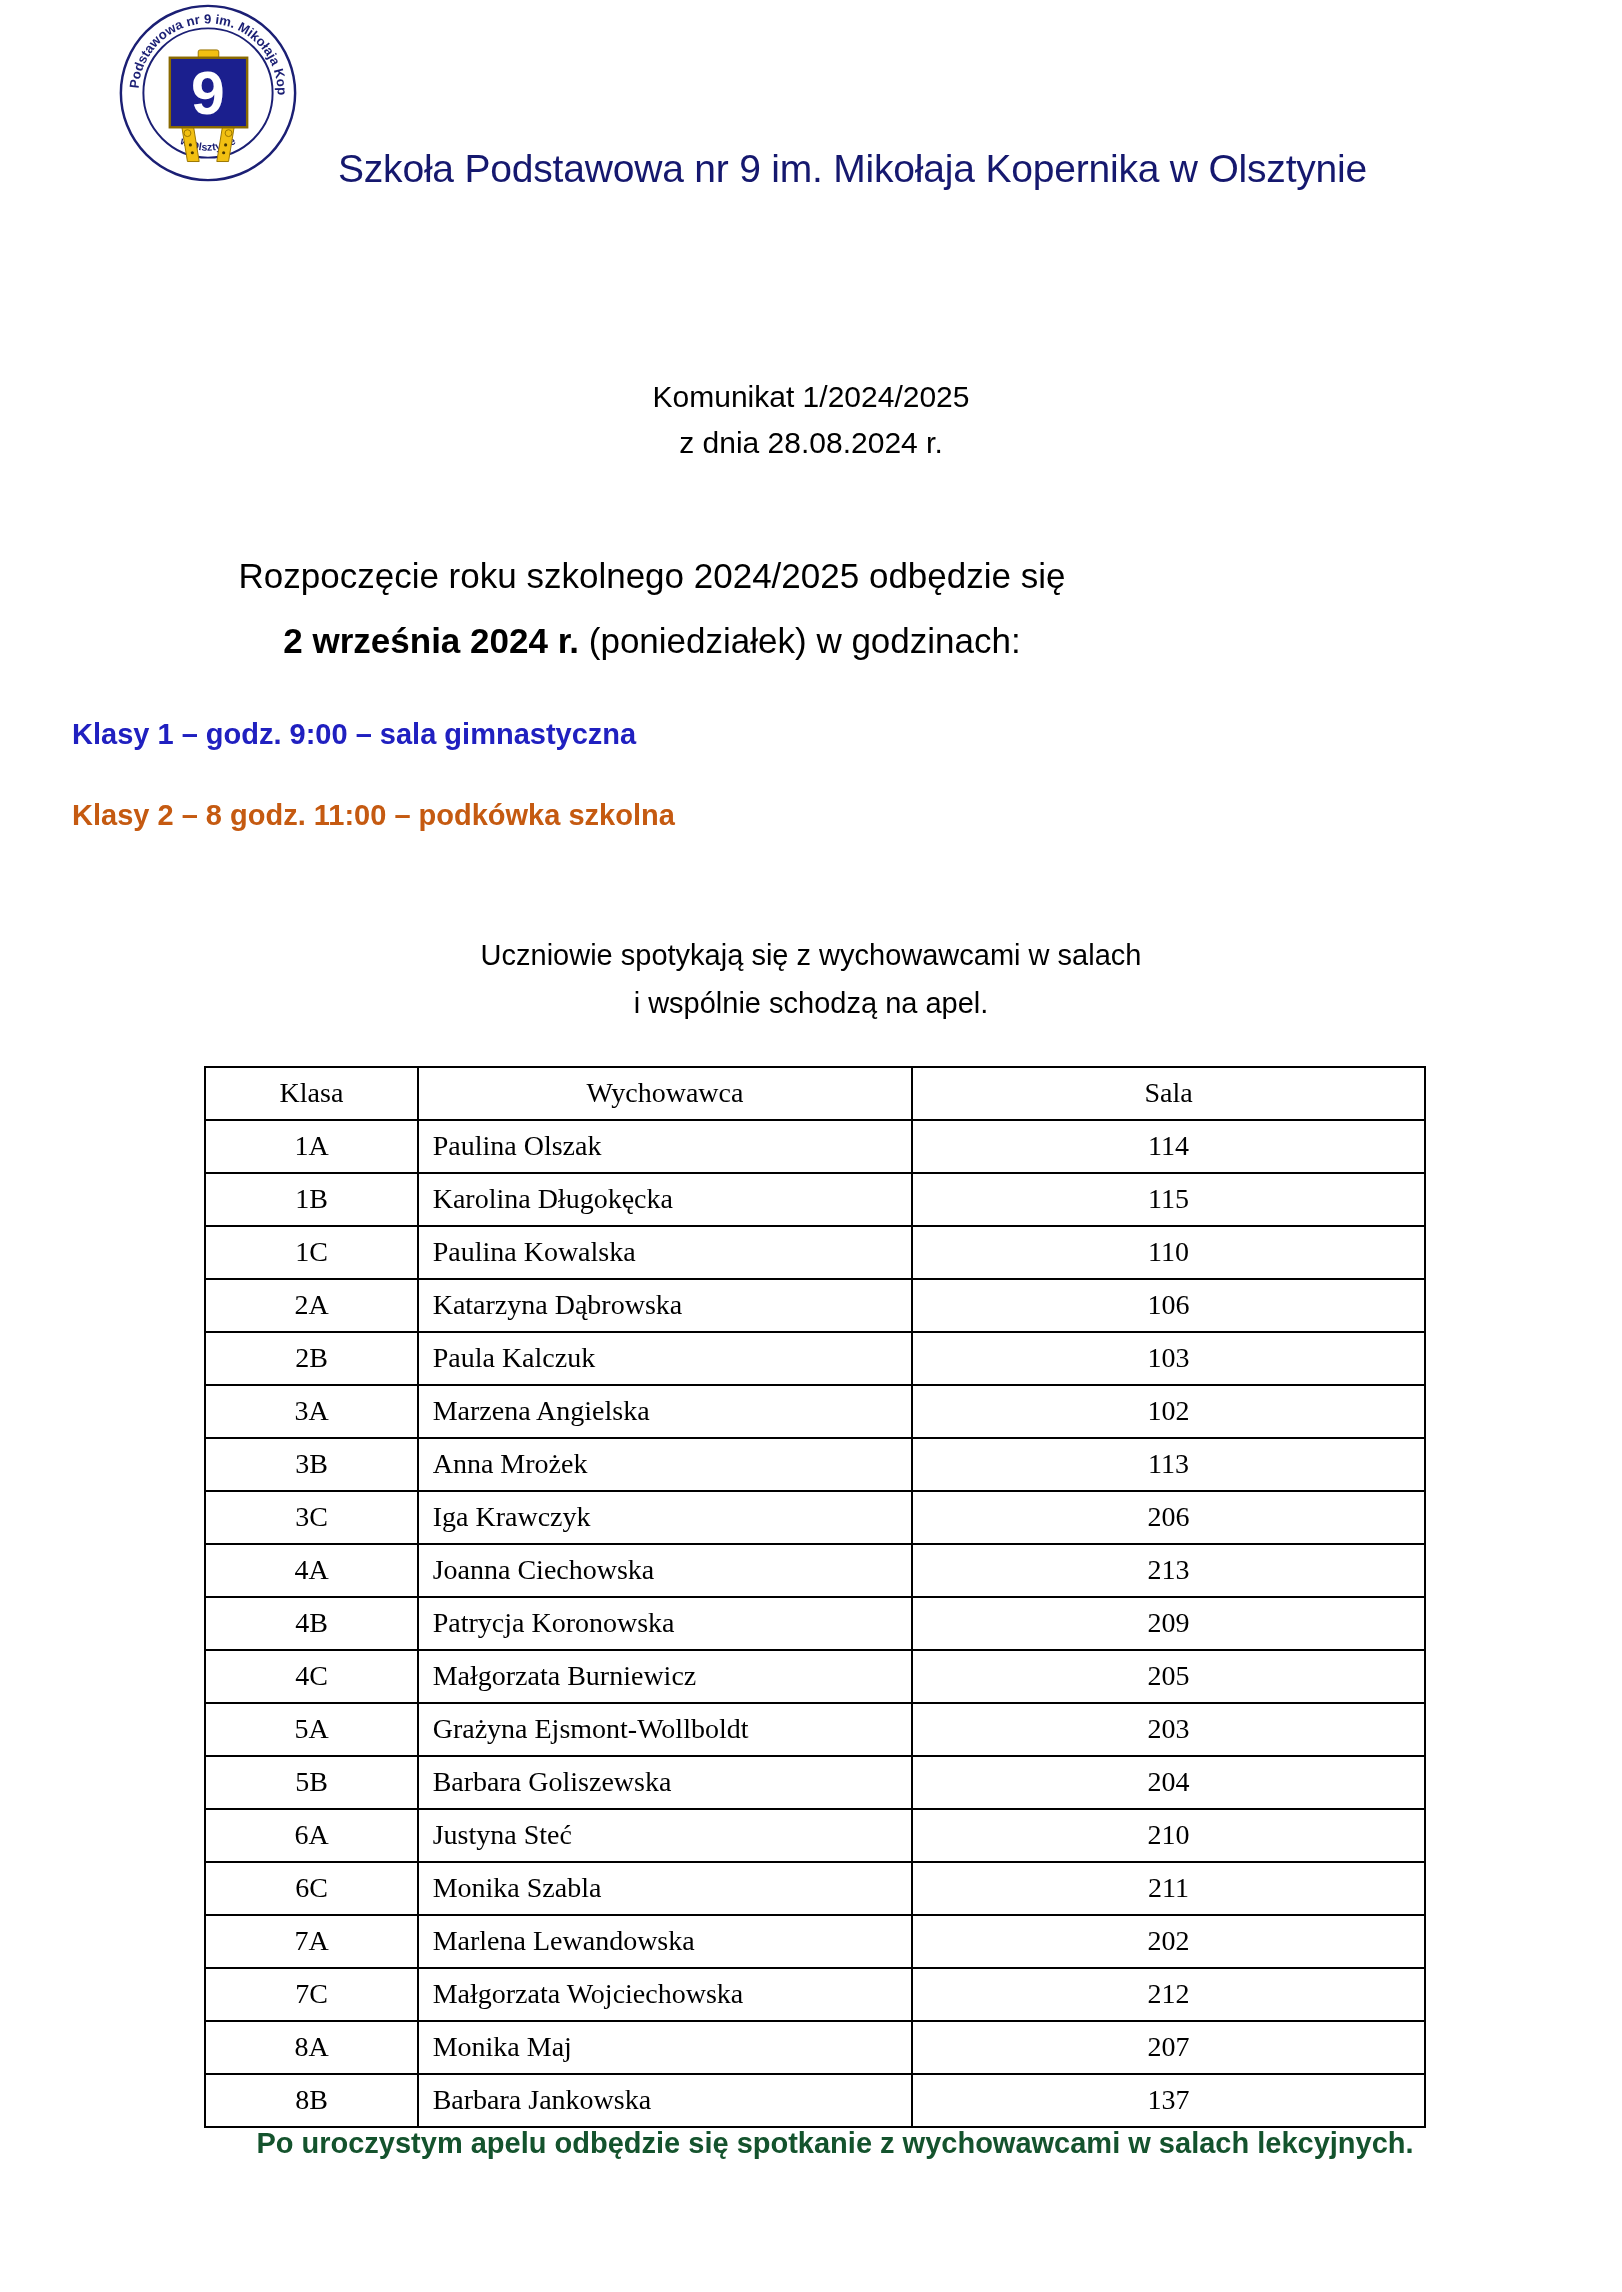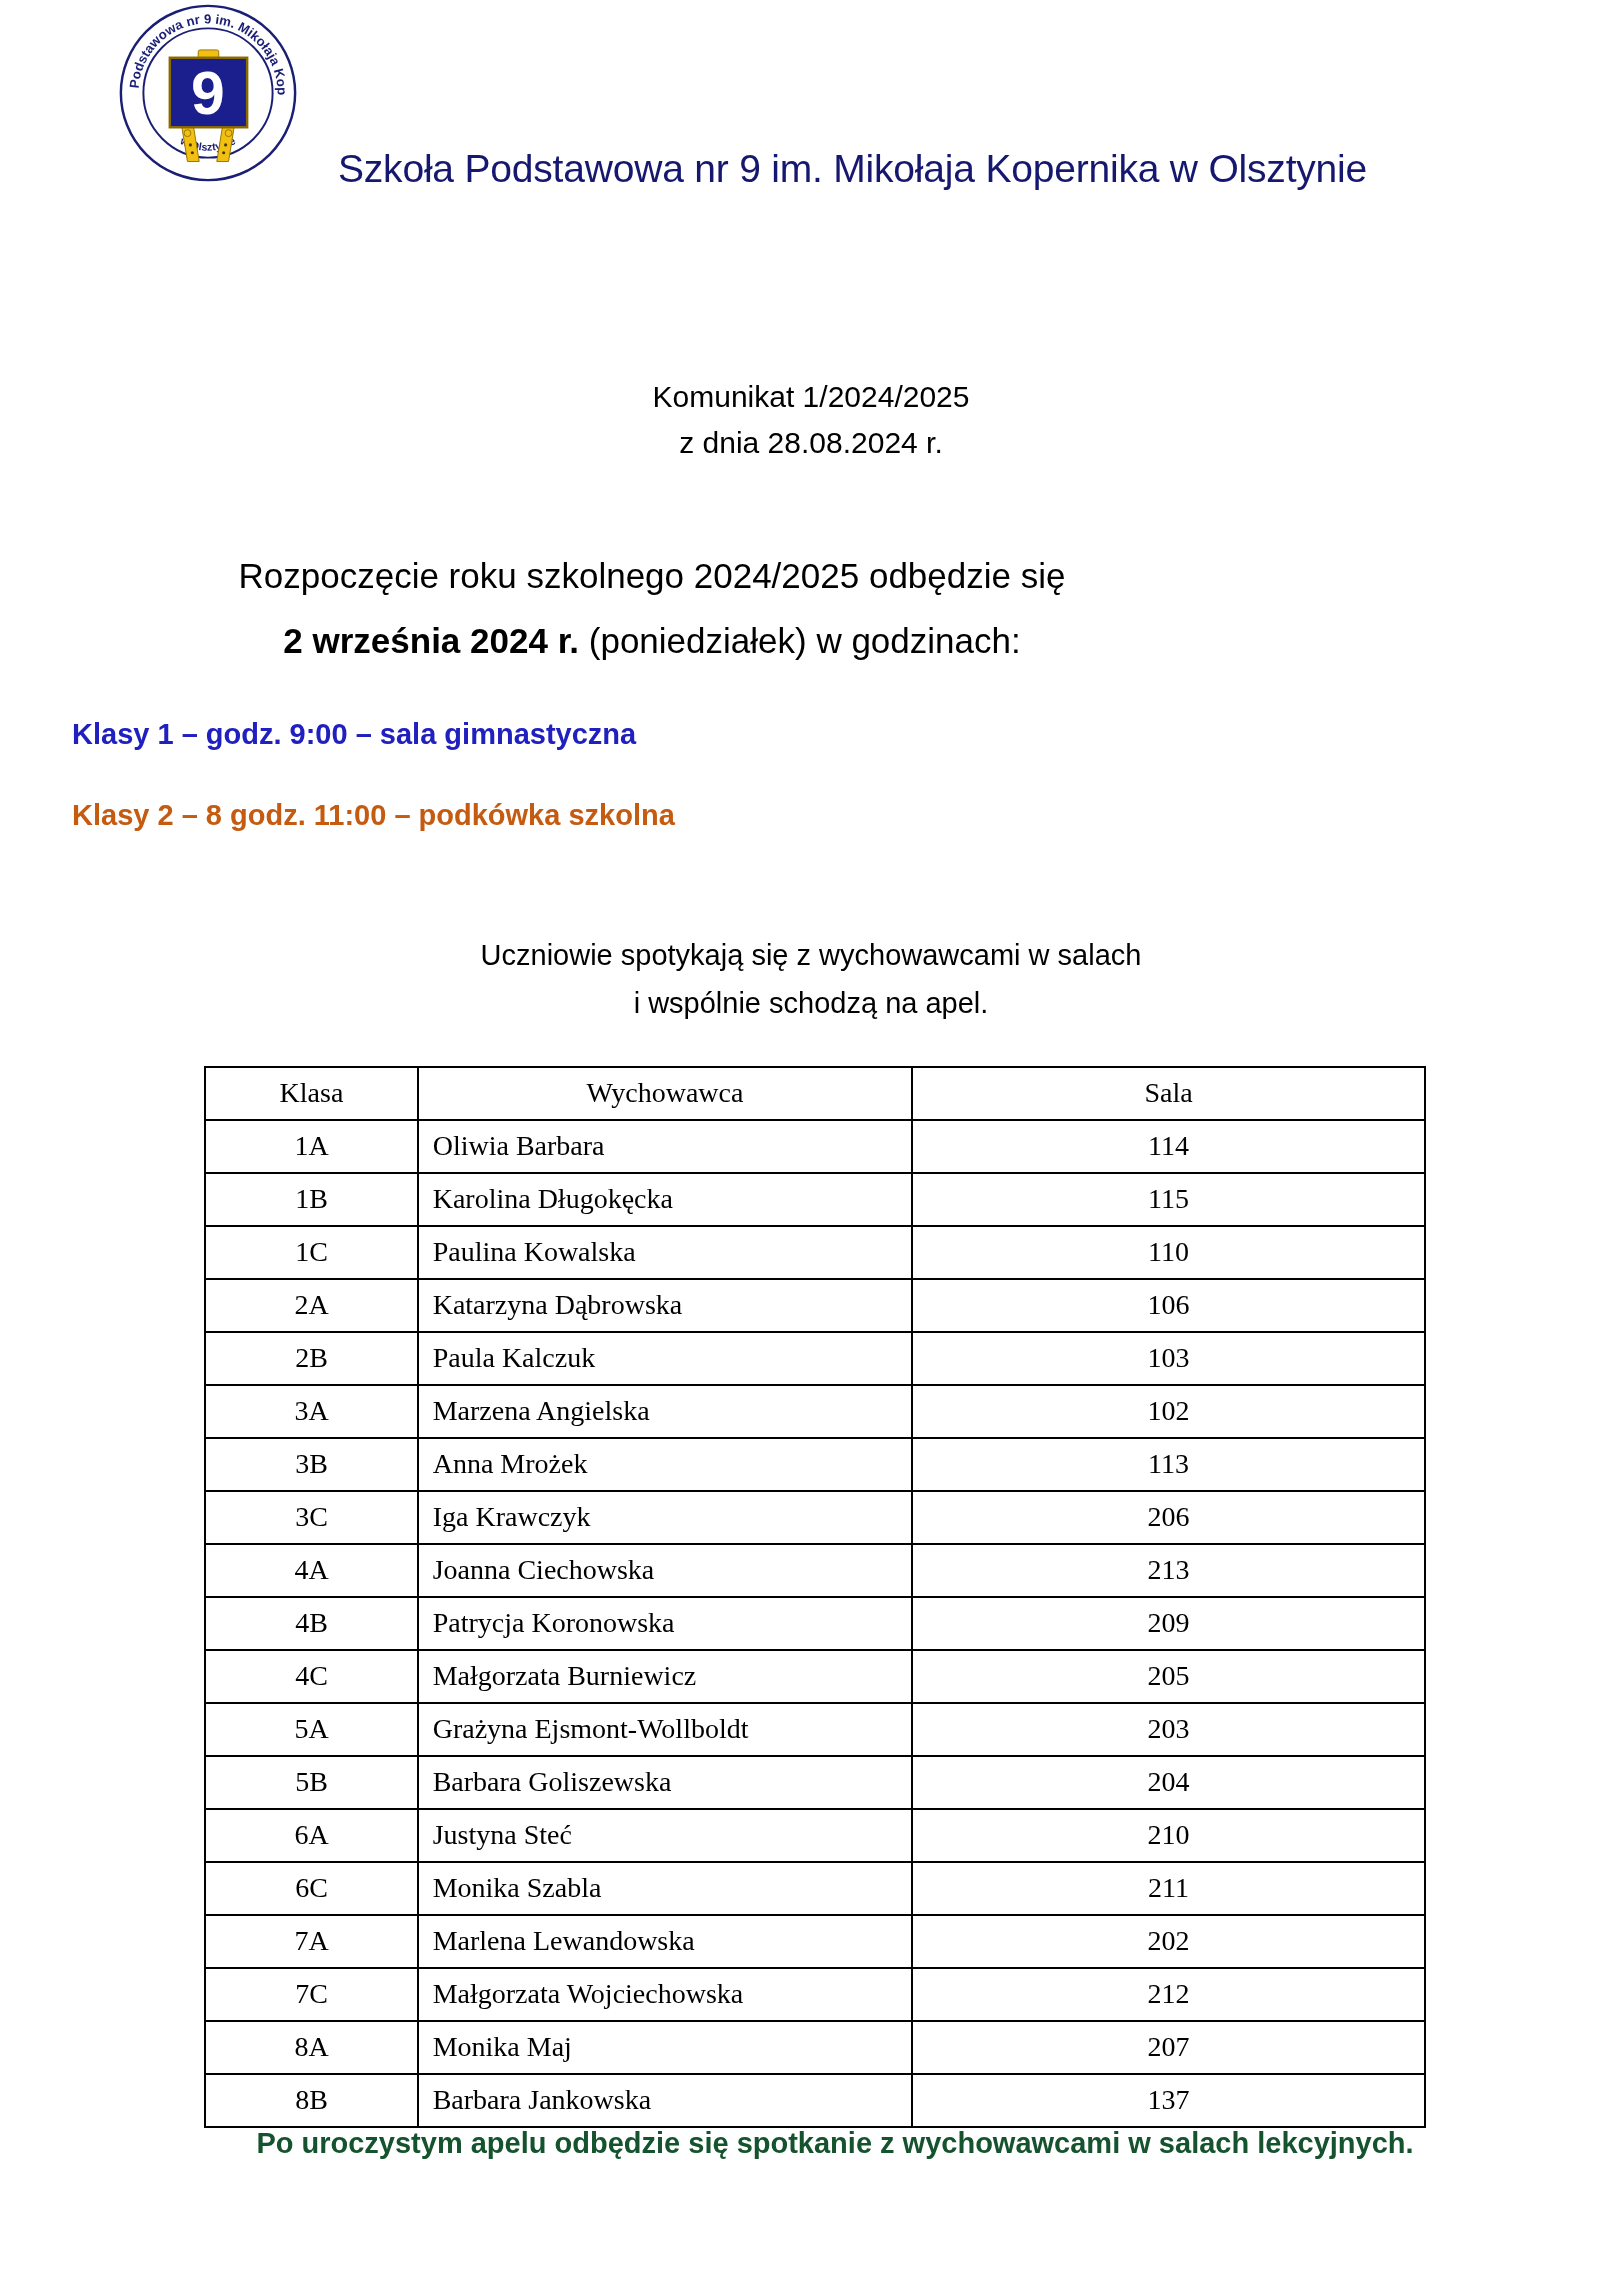--- a/index.html
+++ b/index.html
@@ -182,21 +182,21 @@
     <thead>
       <tr>
         <th class="col-klasa">Klasa</th>
         <th class="col-wych" style="text-align:center; padding-left:0 !important;">Wychowawca</th>
         <th class="col-sala">Sala</th>
       </tr>
     </thead>
     <tbody id="schedule-body">
         <tr>
           <td class="col-klasa">1A</td>
-          <td class="col-wych">Oliwia Barbara</td>
+          <td class="col-wych">Paulina Olszak</td>
           <td class="col-sala">114</td>
         </tr>
         <tr>
           <td class="col-klasa">1B</td>
           <td class="col-wych">Karolina Długokęcka</td>
           <td class="col-sala">115</td>
         </tr>
         <tr>
           <td class="col-klasa">1C</td>
           <td class="col-wych">Paulina Kowalska</td>

